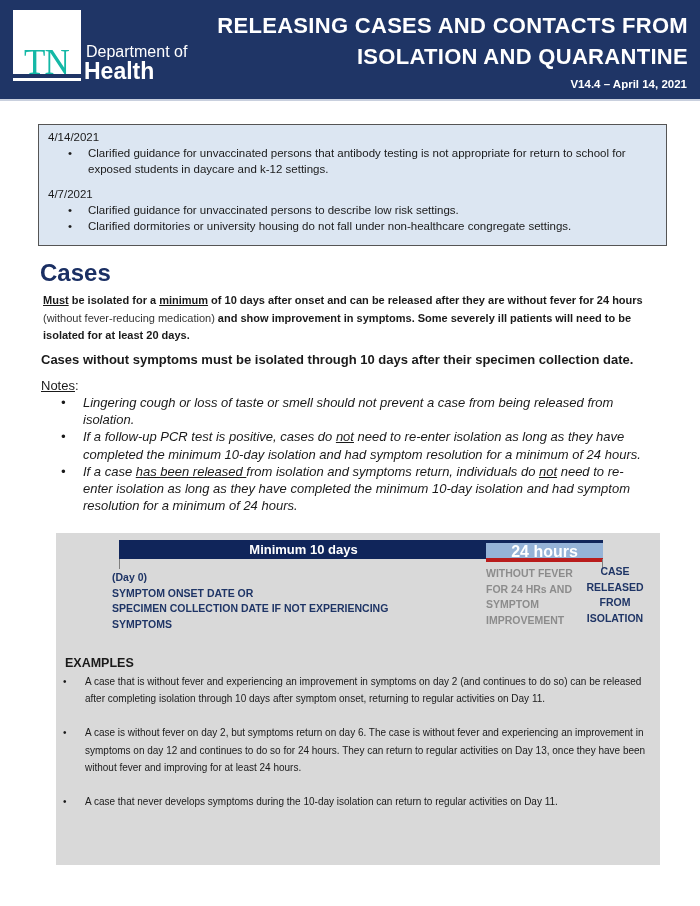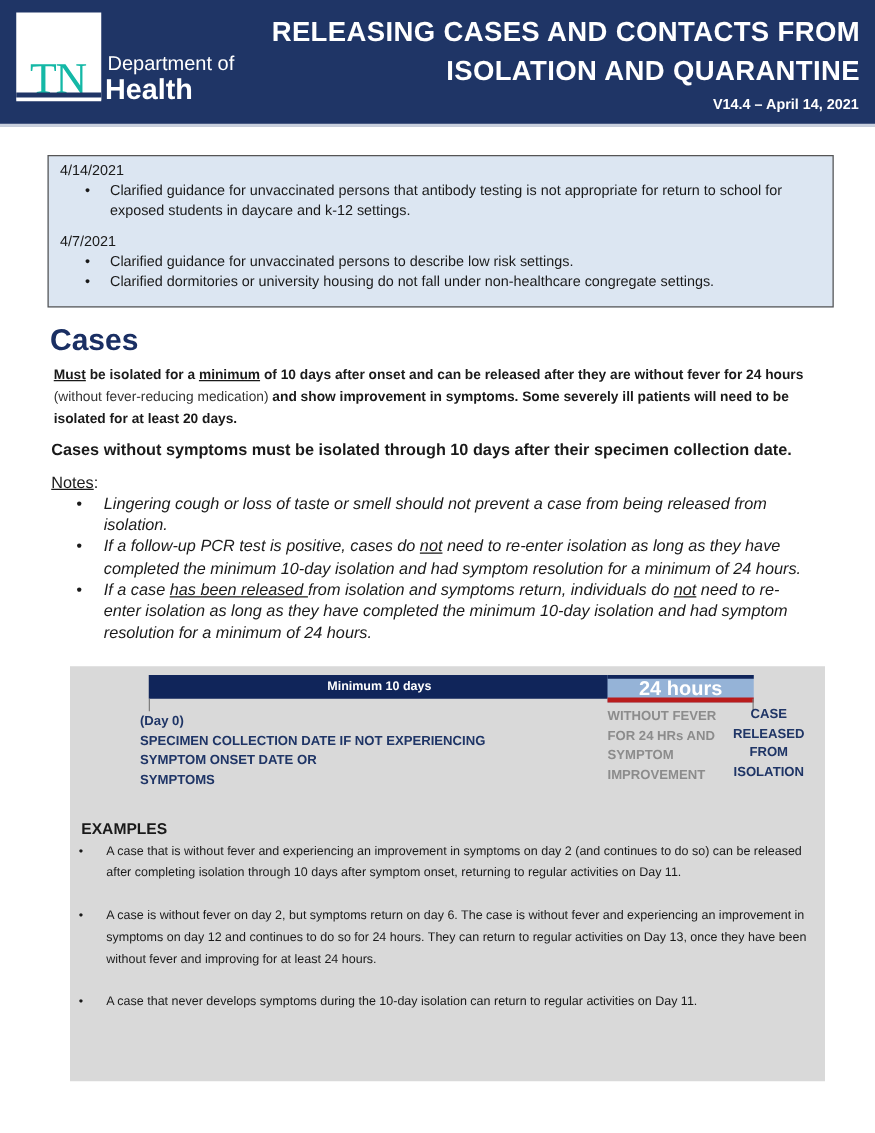--- a/index.html
+++ b/index.html
@@ -26,21 +26,21 @@
   .lead { position: absolute; left: 26px; top: 292px; width: 625px; font-size: 11px; font-weight: bold; line-height: 17.5px; margin-left: 17px; }
   .lead .normal { font-weight: normal; color: #333333; }
   .u { text-decoration: underline; }
   .lead2 { position: absolute; left: 41px; top: 351px; width: 630px; font-size: 13px; font-weight: bold; line-height: 17.5px; }
   .notes-label { position: absolute; left: 41px; top: 377px; font-size: 13px; line-height: 17px; }
   .notes { position: absolute; left: 41px; top: 394px; width: 600px; list-style: none; font-size: 13px; line-height: 17.2px; }
   .notes li { position: relative; padding-left: 42px; margin-bottom: 0; font-style: italic; }
   .notes li::before { content: "\2022"; position: absolute; left: 20px; top: 0; }
 
   .panel { position: absolute; left: 56px; top: 533px; width: 604px; height: 332px; background: #d9d9d9; }
-  .bar-main { position: absolute; left: 63px; top: 7px; width: 369px; height: 19px; background: #10255a; color: #ffffff; font-weight: bold; font-size: 10px; text-align: center; line-height: 19px; }
+  .bar-main { position: absolute; left: 63px; top: 7px; width: 369px; height: 19px; background: #10255a; color: #ffffff; font-weight: bold; font-size: 13px; text-align: center; line-height: 19px; }
   .bar-24 { position: absolute; left: 430px; top: 7px; width: 117px; height: 22px; background: #95b3d7; border-top: 3px solid #10255a; border-bottom: 4px solid #b91c1c; color: #ffffff; font-weight: bold; font-size: 16px; text-align: center; line-height: 18px; }
   .tick-left { position: absolute; left: 63px; top: 26px; width: 1px; height: 10px; background: #7f7f7f; }
   .tick-right { position: absolute; left: 546px; top: 26px; width: 1px; height: 10px; background: #7f7f7f; }
   .day0 { position: absolute; left: 56px; top: 37px; color: #1f3566; font-weight: bold; font-size: 10.5px; line-height: 15.5px; width: 290px; }
   .without { position: absolute; left: 430px; top: 33px; color: #8c8c8c; font-weight: bold; font-size: 10.5px; line-height: 15.5px; width: 100px; }
   .released { position: absolute; left: 526px; top: 31px; color: #1f3566; font-weight: bold; font-size: 10.5px; line-height: 15.5px; width: 66px; text-align: center; }
   .examples-title { position: absolute; left: 9px; top: 123px; font-weight: bold; font-size: 12.5px; color: #1a1a1a; }
   .examples { position: absolute; left: 4px; top: 140px; width: 590px; list-style: none; font-size: 10px; line-height: 17.2px; }
   .examples li { position: relative; padding-left: 25px; margin-bottom: 17px; }
   .examples li::before { content: "\2022"; position: absolute; left: 3px; top: 0; font-size: 10px; }
@@ -88,22 +88,22 @@
   <li><span>If a case </span><span class="u">has been released </span><span>from isolation and symptoms return, individuals do </span><span class="u">not</span><span> need to re-enter isolation as long as they have completed the minimum 10-day isolation and had symptom resolution for a minimum of 24 hours.</span></li>
 </ul>
 
 <div class="panel">
   <div class="bar-main">Minimum 10 days</div>
   <div class="bar-24">24 hours</div>
   <div class="tick-left"></div>
   <div class="tick-right"></div>
   <div class="day0">
     <div>(Day 0)</div>
+    <div>SYMPTOM ONSET DATE OR</div>
     <div>SPECIMEN COLLECTION DATE IF NOT EXPERIENCING</div>
-    <div>SYMPTOM ONSET DATE OR</div>
     <div>SYMPTOMS</div>
   </div>
   <div class="without">
     <div>WITHOUT FEVER</div>
     <div>FOR 24 HRs AND</div>
     <div>SYMPTOM</div>
     <div>IMPROVEMENT</div>
   </div>
   <div class="released">
     <div>CASE</div>

